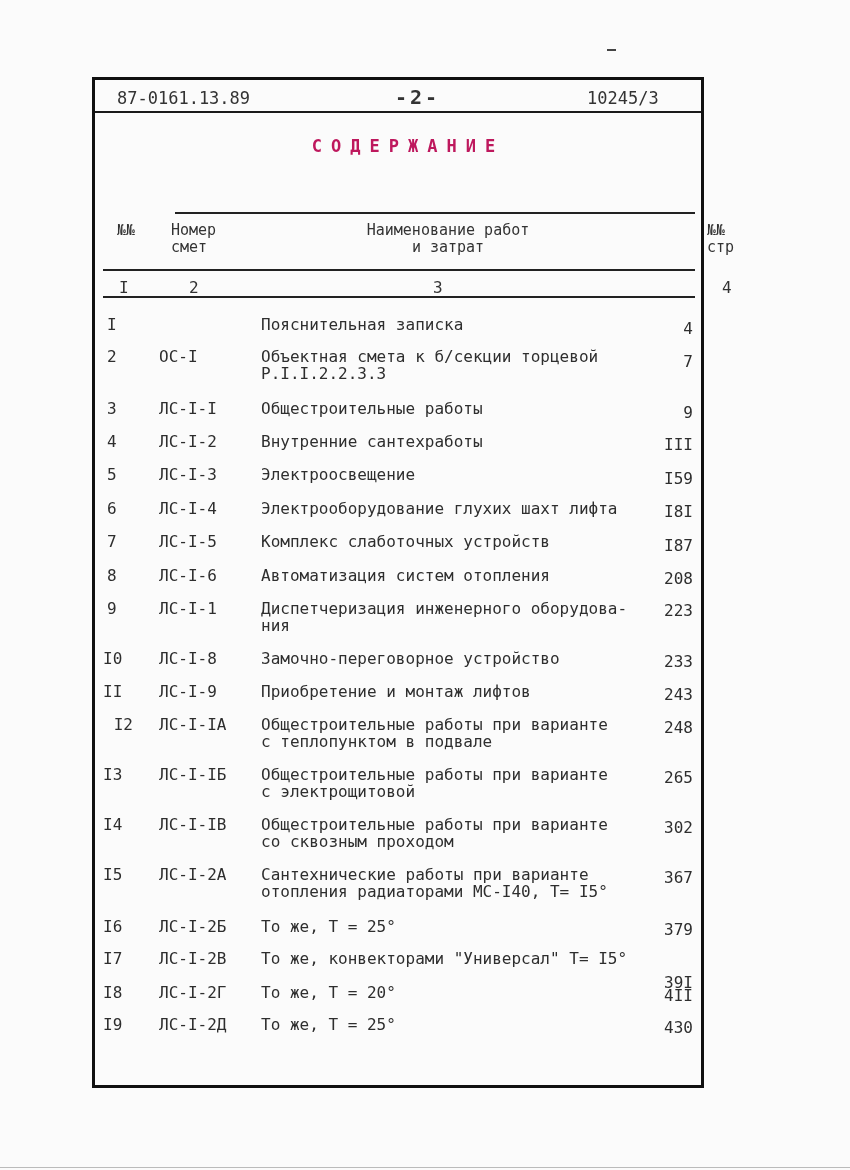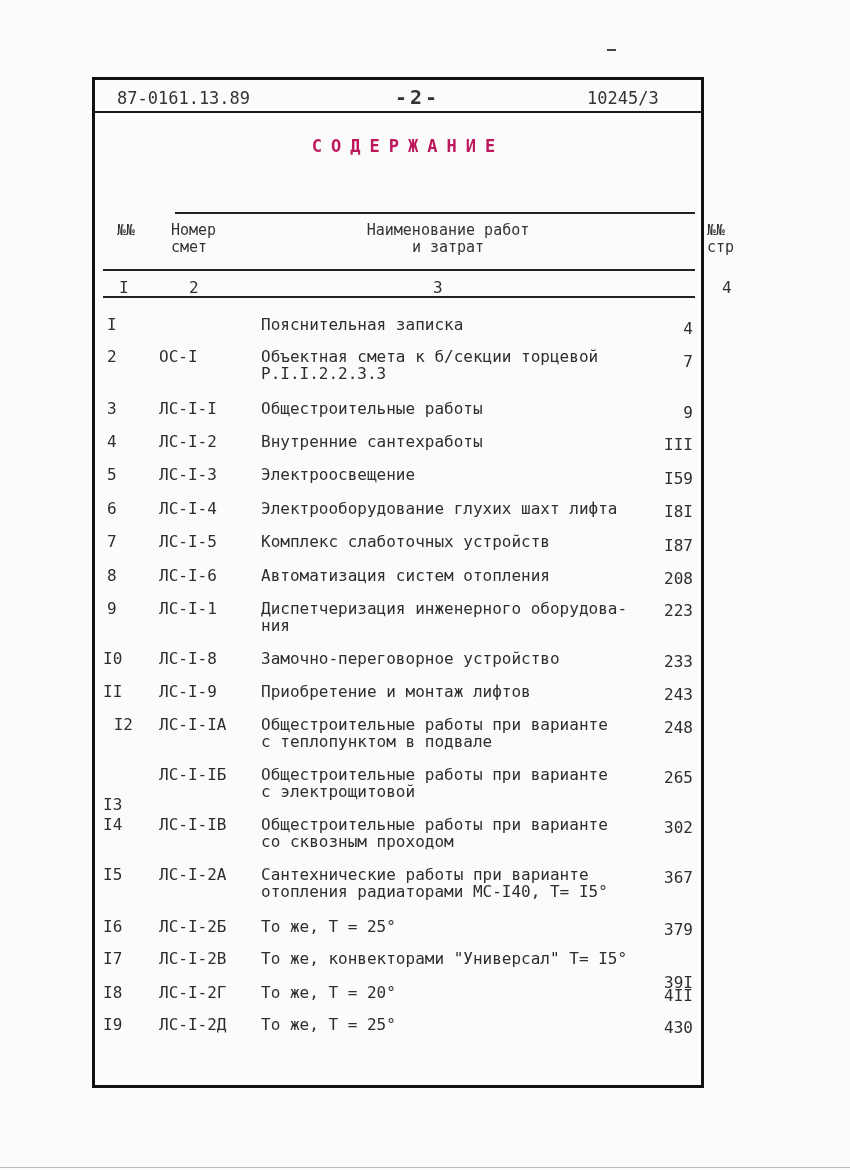--- a/index.html
+++ b/index.html
@@ -229,21 +229,21 @@
     <span class="pg" style="top:3px;">243</span>
   </div>
   <div class="row" style="top:636px;">
     <span class="n" style="left:8px;text-align:right;">I2</span>
     <span class="code">ЛС-I-IА</span>
     <span class="desc">Общестроительные работы при варианте
 с теплопунктом в подвале</span>
     <span class="pg" style="top:3px;">248</span>
   </div>
   <div class="row" style="top:686px;">
-    <span class="n" style="left:8px;margin-top:30px;">I3</span>
+    <span class="n" style="left:8px;">I3</span>
     <span class="code">ЛС-I-IБ</span>
     <span class="desc">Общестроительные работы при варианте
 с электрощитовой</span>
     <span class="pg" style="top:3px;">265</span>
   </div>
   <div class="row" style="top:736px;">
     <span class="n" style="left:8px;">I4</span>
     <span class="code">ЛС-I-IВ</span>
     <span class="desc">Общестроительные работы при варианте
 со сквозным проходом</span>

